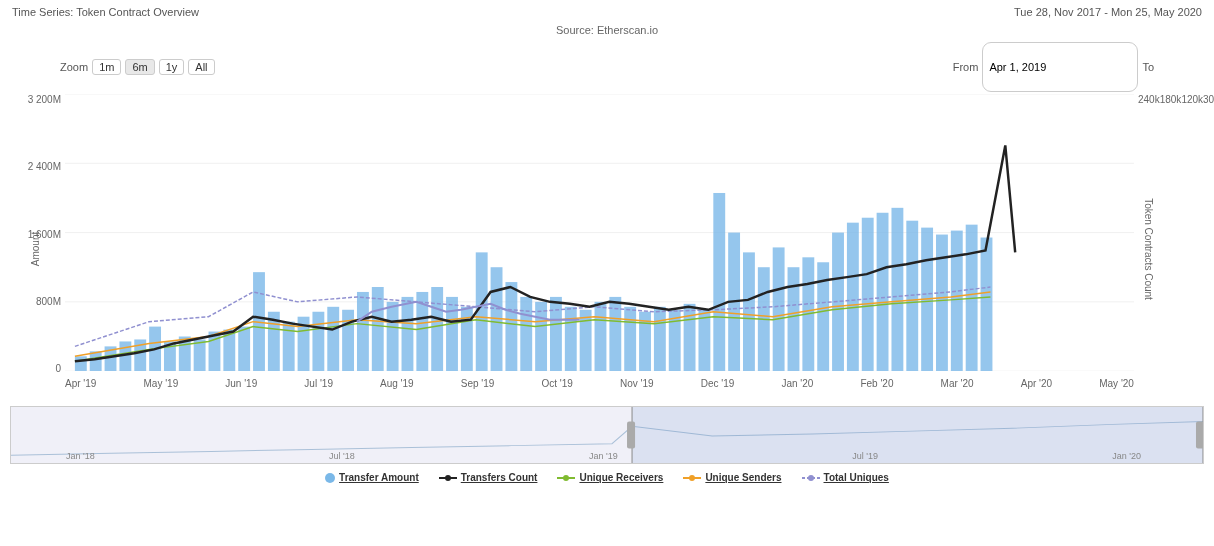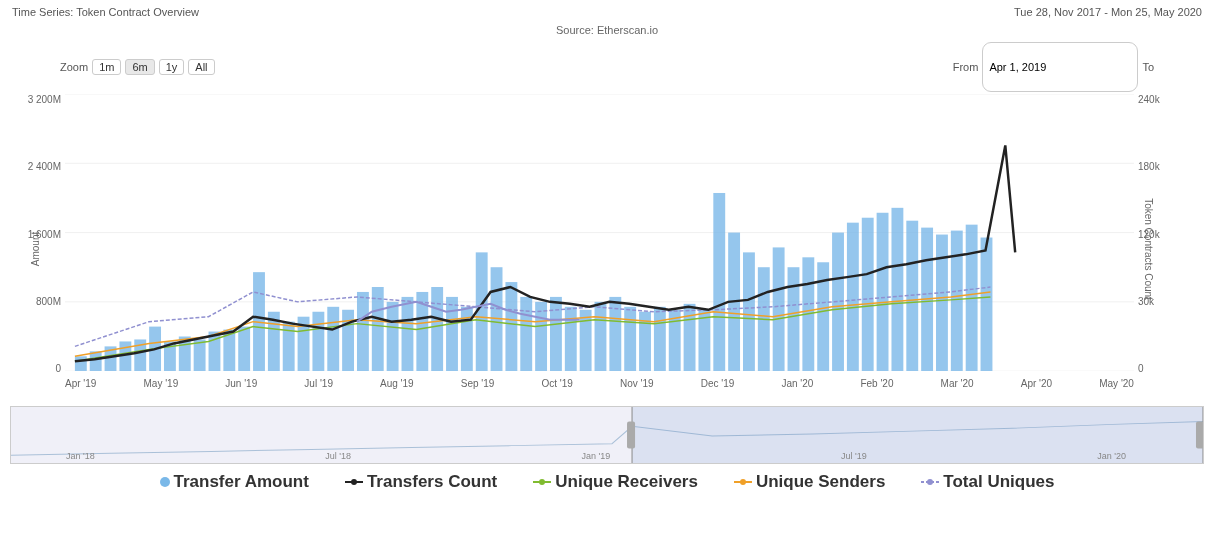--- a/index.html
+++ b/index.html
@@ -90,21 +90,21 @@
       font-size: 10px;
       color: #666;
     }
     .y-axis-right {
       position: absolute;
       right: 0;
       top: 0;
       bottom: 30px;
       width: 70px;
       display: flex;
-      flex-direction: column;
+      flex-direction: row;
       justify-content: space-between;
       align-items: flex-start;
       padding-left: 4px;
       font-size: 10px;
       color: #666;
     }
     .y-axis-label-left {
       position: absolute;
       left: 8px;
       top: 50%;
@@ -137,23 +137,24 @@
       margin: 0 10px;
       height: 60px;
       position: relative;
       background: #f5f5f5;
       border: 1px solid #ddd;
     }
     .legend {
       display: flex;
       justify-content: center;
       align-items: center;
-      gap: 36px;
+      gap: 20px;
       padding: 6px 0 0 0;
-      font-size: 17px;
+      font-size: 10px;
+      text-decoration: underline;
     }
     .legend-item {
       display: flex;
       align-items: center;
       gap: 4px;
     }
     .legend-circle {
       width: 10px;
       height: 10px;
       border-radius: 50%;
@@ -332,21 +333,21 @@
     <polyline points="0,50 100,48 200,46 300,44 400,42 500,40 600,38 620,20 700,30 800,28 900,25 1000,22 1100,18 1190,15" fill="none" stroke="#aac0d8" stroke-width="1"></polyline>
 
     <rect x="620" y="0" width="570" height="58" fill="rgba(100,140,200,0.15)" stroke="none"></rect>
     <line x1="620" y1="0" x2="620" y2="58" stroke="#888" stroke-width="1"></line>
     <line x1="1190" y1="0" x2="1190" y2="58" stroke="#888" stroke-width="1"></line>
 
     <rect x="615" y="15" width="8" height="28" fill="#aaa" rx="2"></rect>
     <rect x="1183" y="15" width="8" height="28" fill="#aaa" rx="2"></rect>
   </svg>
   
-  <div style="position:absolute; bottom:2px; left:55px; right:77px; display:flex; justify-content:space-between; font-size:9px; color:#888;">
+  <div style="position:absolute; bottom:2px; left:55px; right:62px; display:flex; justify-content:space-between; font-size:9px; color:#888;">
     <span>Jan '18</span>
     <span>Jul '18</span>
     <span>Jan '19</span>
     <span>Jul '19</span>
     <span>Jan '20</span>
   </div>
 </div>
 
 <div class="legend">
   <div class="legend-item">

